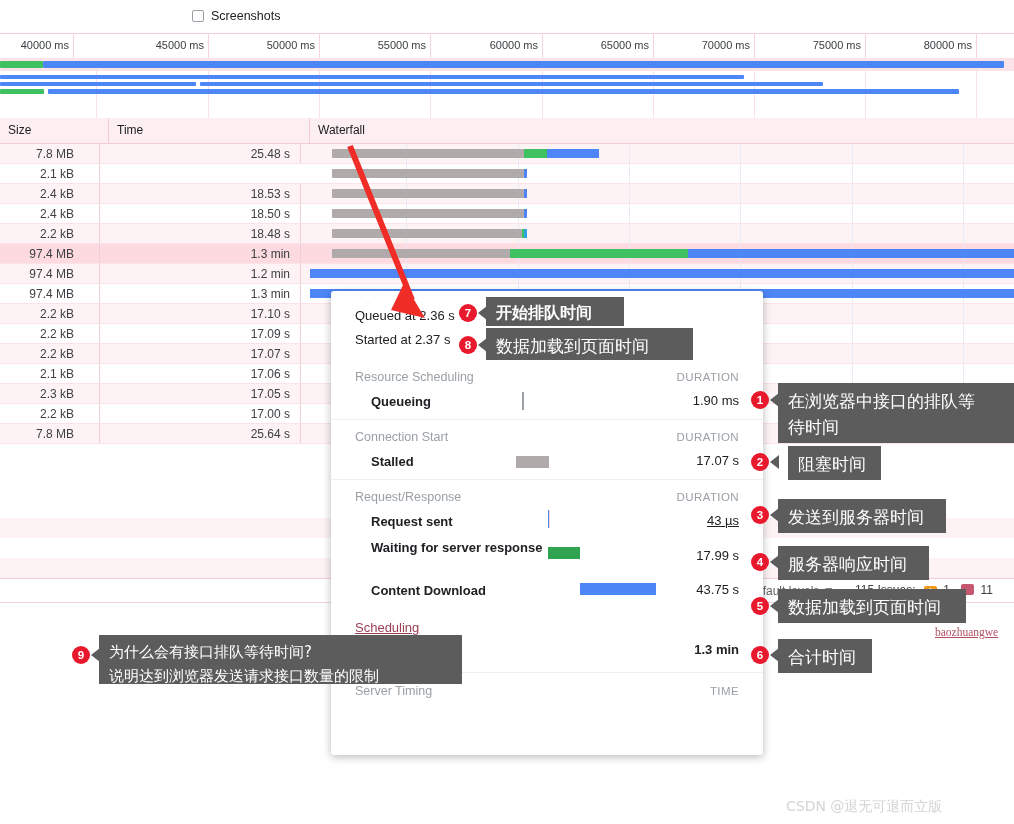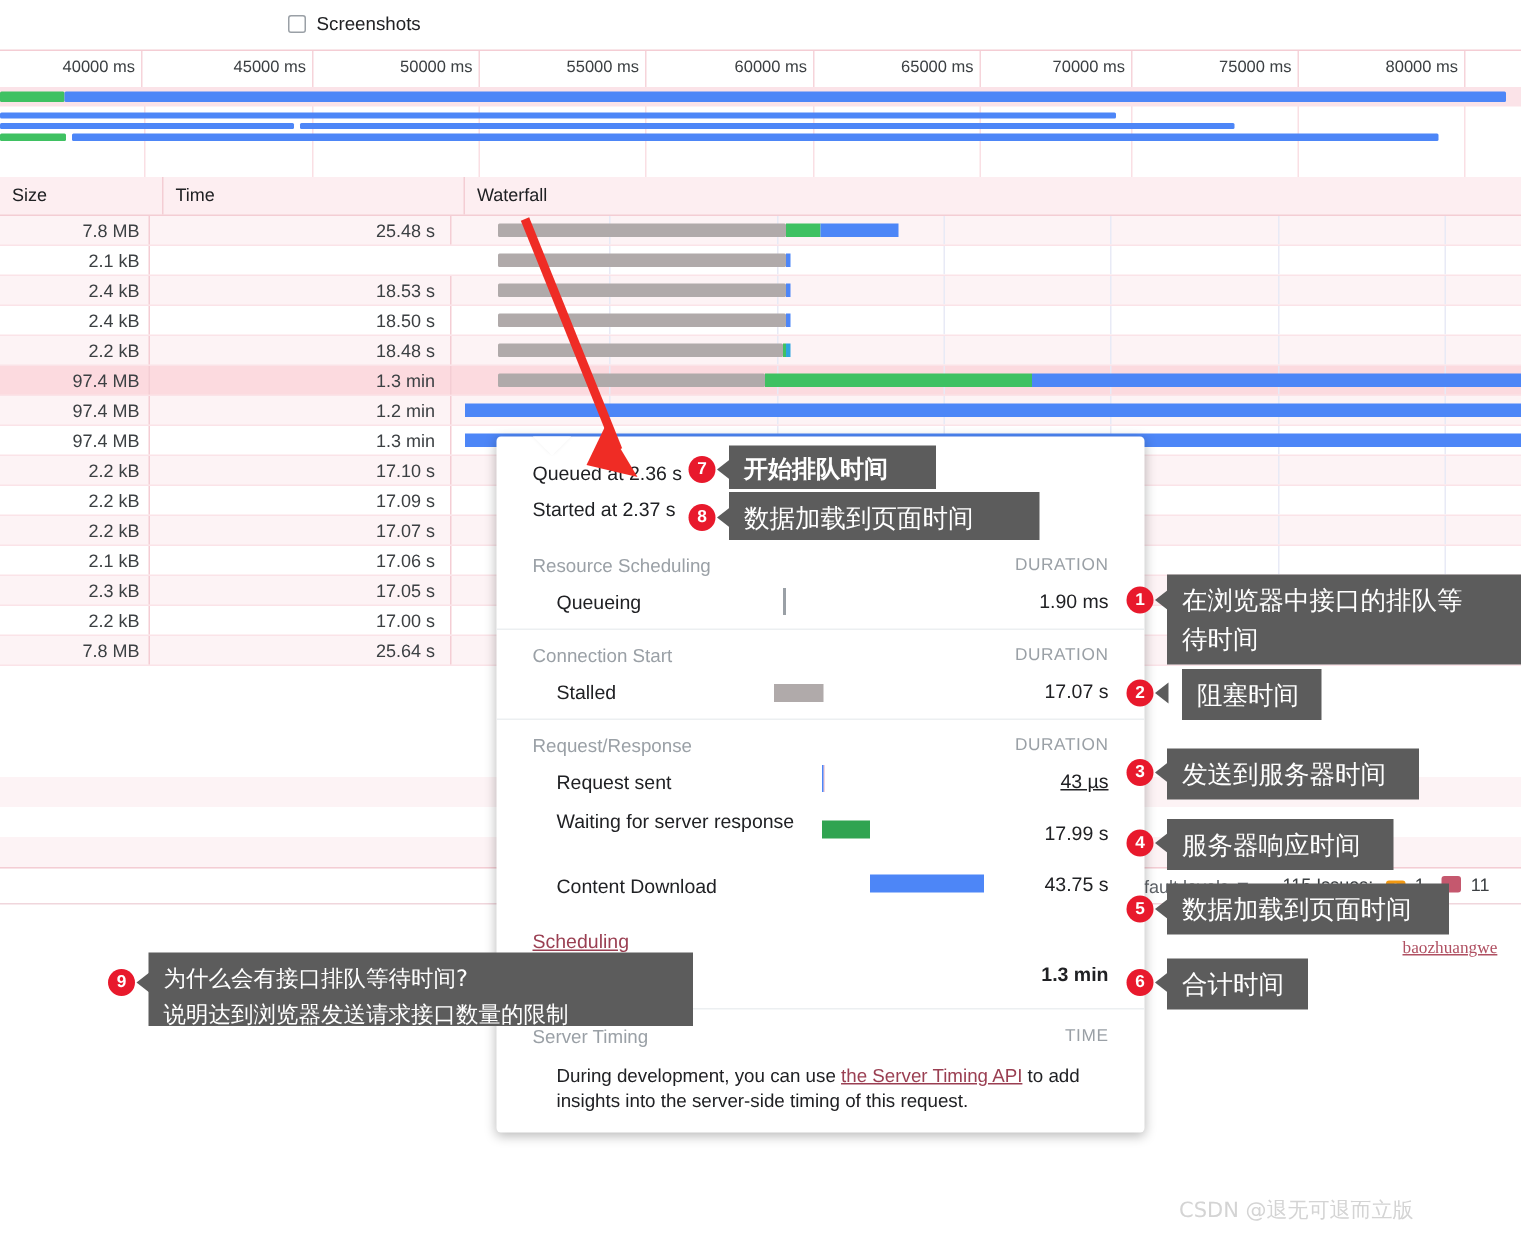--- a/index.html
+++ b/index.html
@@ -58,21 +58,21 @@
     border-right:1px solid #f4cdd4;box-sizing:border-box;padding-left:8px;
   }
   .row{
     position:relative;height:20px;line-height:20px;
     border-bottom:1px solid #fbe3e8;box-sizing:border-box;
   }
   .row.even{background:#fdf3f5;}
   .row.odd{background:#ffffff;}
   .row.sel{background:#fcdadf;}
   .cell-size{
-    position:absolute;left:0;width:100px;text-align:right;padding-right:6px;
+    position:absolute;left:0;width:100px;text-align:right;padding-right:25px;
     font-size:12px;color:#3c4043;border-right:1px solid #f4cdd4;height:19px;box-sizing:border-box;
   }
   .cell-time{
     position:absolute;left:109px;width:192px;text-align:right;padding-right:10px;
     font-size:12px;color:#3c4043;border-right:1px solid #f4cdd4;height:19px;box-sizing:border-box;
   }
   .wf{
     position:absolute;left:310px;top:0;right:0;height:19px;overflow:hidden;
   }
   .wf-grid{position:absolute;top:0;height:19px;border-right:1px solid #e8eaf6;box-sizing:border-box;}
@@ -124,21 +124,21 @@
   .pp-line{
     position:absolute;left:24px;font-size:13px;color:#202124;white-space:nowrap;
   }
   .sec-head{
     position:absolute;left:24px;font-size:12.5px;color:#9aa0a6;white-space:nowrap;
   }
   .sec-dur{
     position:absolute;right:24px;font-size:11.5px;color:#9aa0a6;letter-spacing:.4px;white-space:nowrap;
   }
   .item-name{
-    position:absolute;left:40px;font-size:13px;color:#202124;width:180px;line-height:17px;
+    position:absolute;left:40px;font-size:13px;color:#202124;width:180px;line-height:17px;font-weight:bold;
   }
   .item-val{
     position:absolute;right:24px;font-size:13px;color:#202124;white-space:nowrap;text-align:right;
   }
   .item-bar{position:absolute;height:12px;}
   .item-bar.stalled{background:#b0aaaa;}
   .item-bar.green{background:#30a451;}
   .item-bar.blue{background:#4d86f7;}
   .item-bar.tick{width:2px;height:18px;background:#4d86f7;}
   .item-bar.tickgray{width:2px;height:18px;background:#9aa0a6;}
@@ -182,21 +182,21 @@
 <body>
 
 <div class="toolbar">
   <div class="toolbar-inner">
     <span class="cbox"></span>
     <span class="cbox-label">Screenshots</span>
   </div>
 </div>
 
 <div class="ruler" id="ruler">
-    <div class="tick" style="left: 0px; width: 95px;">
+    <div class="tick" style="left: 0px; width: 74px;">
       <span>40000 ms</span>
     </div>
     <div class="tick" style="left: 97px; width: 112px;">
       <span>45000 ms</span>
     </div>
     <div class="tick" style="left: 209px; width: 111px;">
       <span>50000 ms</span>
     </div>
     <div class="tick" style="left: 320px; width: 111px;">
       <span>55000 ms</span>
@@ -503,21 +503,20 @@
   <div class="item-val" style="top:291px;">43.75 s</div>
 
   <div class="expl" style="top:329px;">Scheduling</div>
   <div class="total" style="top:351px;">1.3 min</div>
 
   <div class="pdiv" style="top:381px;"></div>
 
   <div class="sec-head" style="top:393px;text-align:right;">Server Timing</div>
   <div class="sec-dur" style="top:394px;">TIME</div>
 
-  <div class="st-body" style="top:418px;"><span>During development, you can use </span><a class="st-link">the Server Timing API</a><span> to add insights into the server-side timing of this request.</span></div>
 </div>
 
 <div class="arrow">
   <svg width="1014" height="824" viewBox="0 0 1014 824" style="pointer-events:none;">
     <line x1="350" y1="146" x2="412" y2="300" stroke="#ef2c25" stroke-width="6"></line>
     <polygon points="404,283 425,318 391,310" fill="#ef2c25"></polygon>
   </svg>
 </div>
 
 <div class="num" style="left:459px;top:304px;">7</div>

